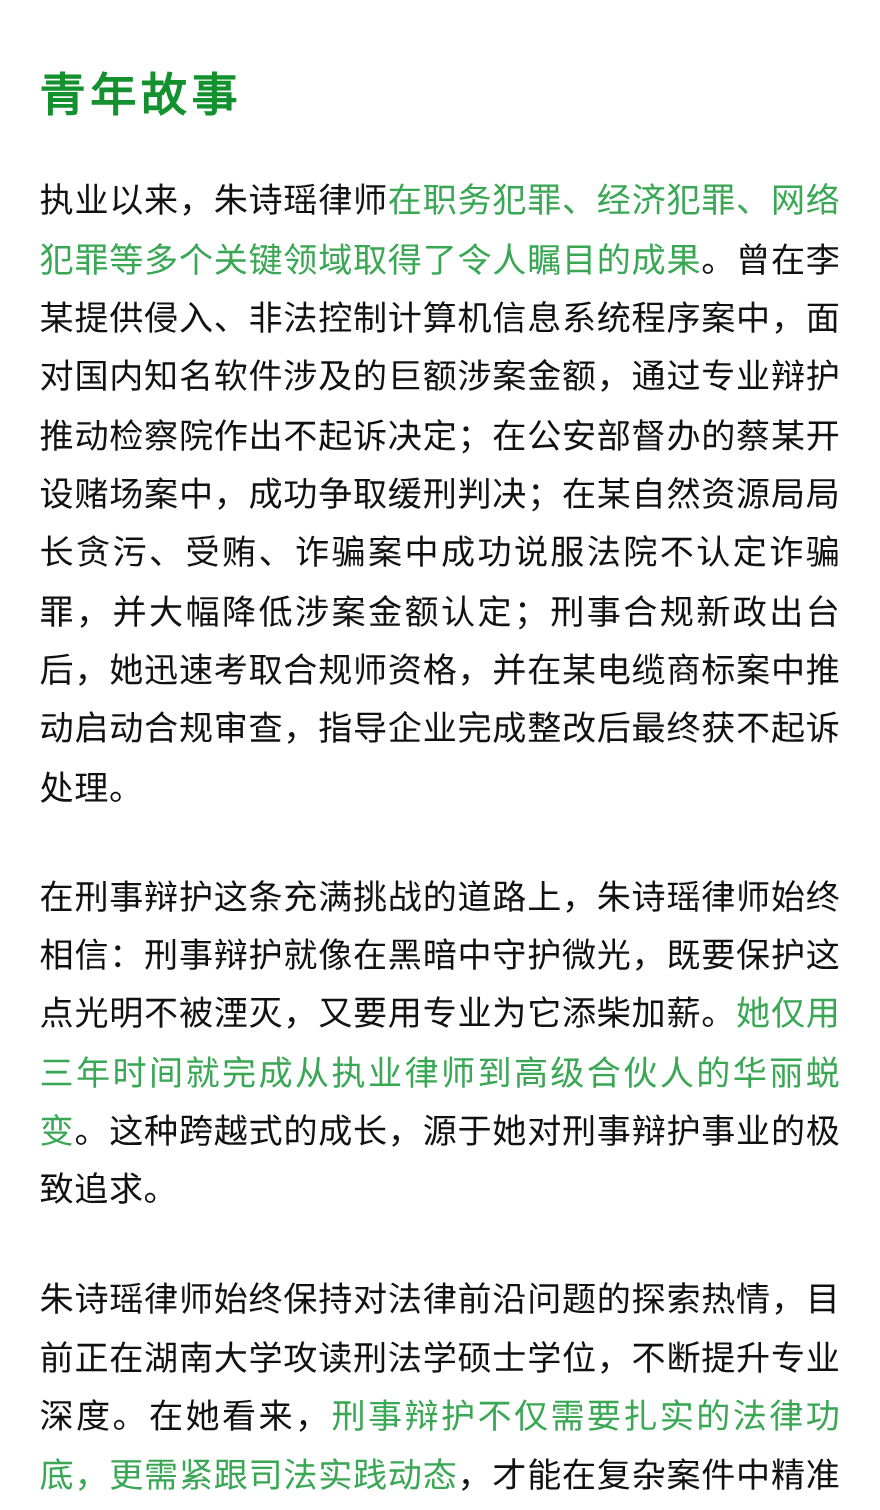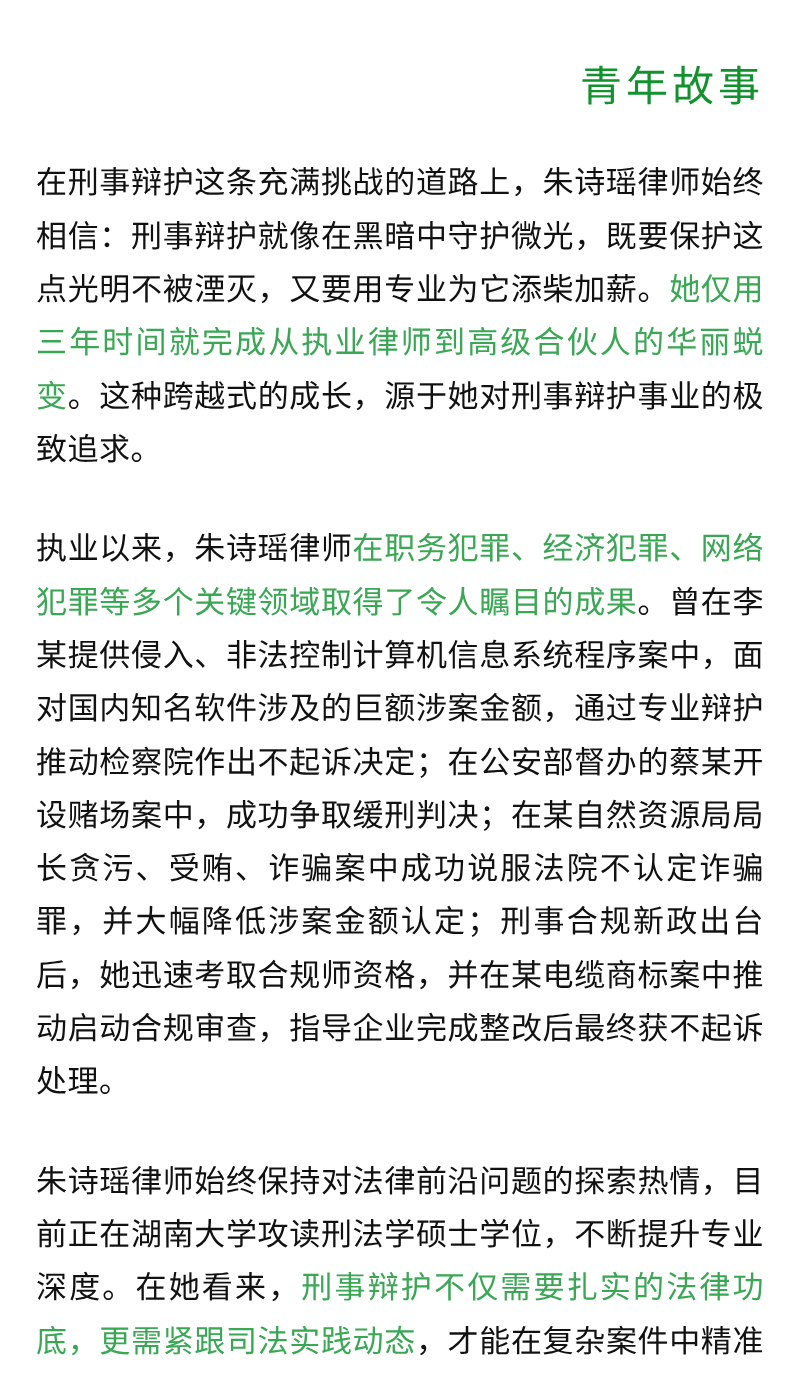--- a/index.html
+++ b/index.html
@@ -15,23 +15,23 @@
     -webkit-font-smoothing: antialiased;
   }
   .page {
     width: 800px;
     min-height: 1373px;
     box-sizing: border-box;
     padding: 48px 36px 40px 36px;
     background: #ffffff;
   }
   .article-title {
-    text-align: right;
+    text-align: left;
     font-size: 42px;
-    font-weight: 400;
+    font-weight: 700;
     letter-spacing: 4px;
     color: #14912f;
     margin: 14px 0 44px 0;
     line-height: 1.2;
   }
   .para {
     font-size: 31px;
     line-height: 1.72;
     letter-spacing: 0.5px;
     color: #111111;
@@ -50,24 +50,24 @@
   }
 </style>
 </head>
 <body>
 
 <div class="page">
 
   <h1 class="article-title">青年故事</h1>
 
   <p class="para">
-    <span class="seg">在刑事辩护这条充满挑战的道路上，朱诗瑶律师始终相信：刑事辩护就像在黑暗中守护微光，既要保护这点光明不被湮灭，又要用专业为它添柴加薪。</span><span class="seg hl">她仅用三年时间就完成从执业律师到高级合伙人的华丽蜕变</span><span class="seg">。这种跨越式的成长，源于她对刑事辩护事业的极致追求。</span>
+    <span class="seg">执业以来，朱诗瑶律师</span><span class="seg hl">在职务犯罪、经济犯罪、网络犯罪等多个关键领域取得了令人瞩目的成果</span><span class="seg">。曾在李某提供侵入、非法控制计算机信息系统程序案中，面对国内知名软件涉及的巨额涉案金额，通过专业辩护推动检察院作出不起诉决定；在公安部督办的蔡某开设赌场案中，成功争取缓刑判决；在某自然资源局局长贪污、受贿、诈骗案中成功说服法院不认定诈骗罪，并大幅降低涉案金额认定；刑事合规新政出台后，她迅速考取合规师资格，并在某电缆商标案中推动启动合规审查，指导企业完成整改后最终获不起诉处理。</span>
   </p>
 
   <p class="para">
-    <span class="seg">执业以来，朱诗瑶律师</span><span class="seg hl">在职务犯罪、经济犯罪、网络犯罪等多个关键领域取得了令人瞩目的成果</span><span class="seg">。曾在李某提供侵入、非法控制计算机信息系统程序案中，面对国内知名软件涉及的巨额涉案金额，通过专业辩护推动检察院作出不起诉决定；在公安部督办的蔡某开设赌场案中，成功争取缓刑判决；在某自然资源局局长贪污、受贿、诈骗案中成功说服法院不认定诈骗罪，并大幅降低涉案金额认定；刑事合规新政出台后，她迅速考取合规师资格，并在某电缆商标案中推动启动合规审查，指导企业完成整改后最终获不起诉处理。</span>
+    <span class="seg">在刑事辩护这条充满挑战的道路上，朱诗瑶律师始终相信：刑事辩护就像在黑暗中守护微光，既要保护这点光明不被湮灭，又要用专业为它添柴加薪。</span><span class="seg hl">她仅用三年时间就完成从执业律师到高级合伙人的华丽蜕变</span><span class="seg">。这种跨越式的成长，源于她对刑事辩护事业的极致追求。</span>
   </p>
 
   <p class="para">
     <span class="seg">朱诗瑶律师始终保持对法律前沿问题的探索热情，目前正在湖南大学攻读刑法学硕士学位，不断提升专业深度。在她看来，</span><span class="seg hl">刑事辩护不仅需要扎实的法律功底，更需紧跟司法实践动态</span><span class="seg">，才能在复杂案件中精准把握辩护要点。</span>
   </p>
 
 </div>
 
 </body></html>

